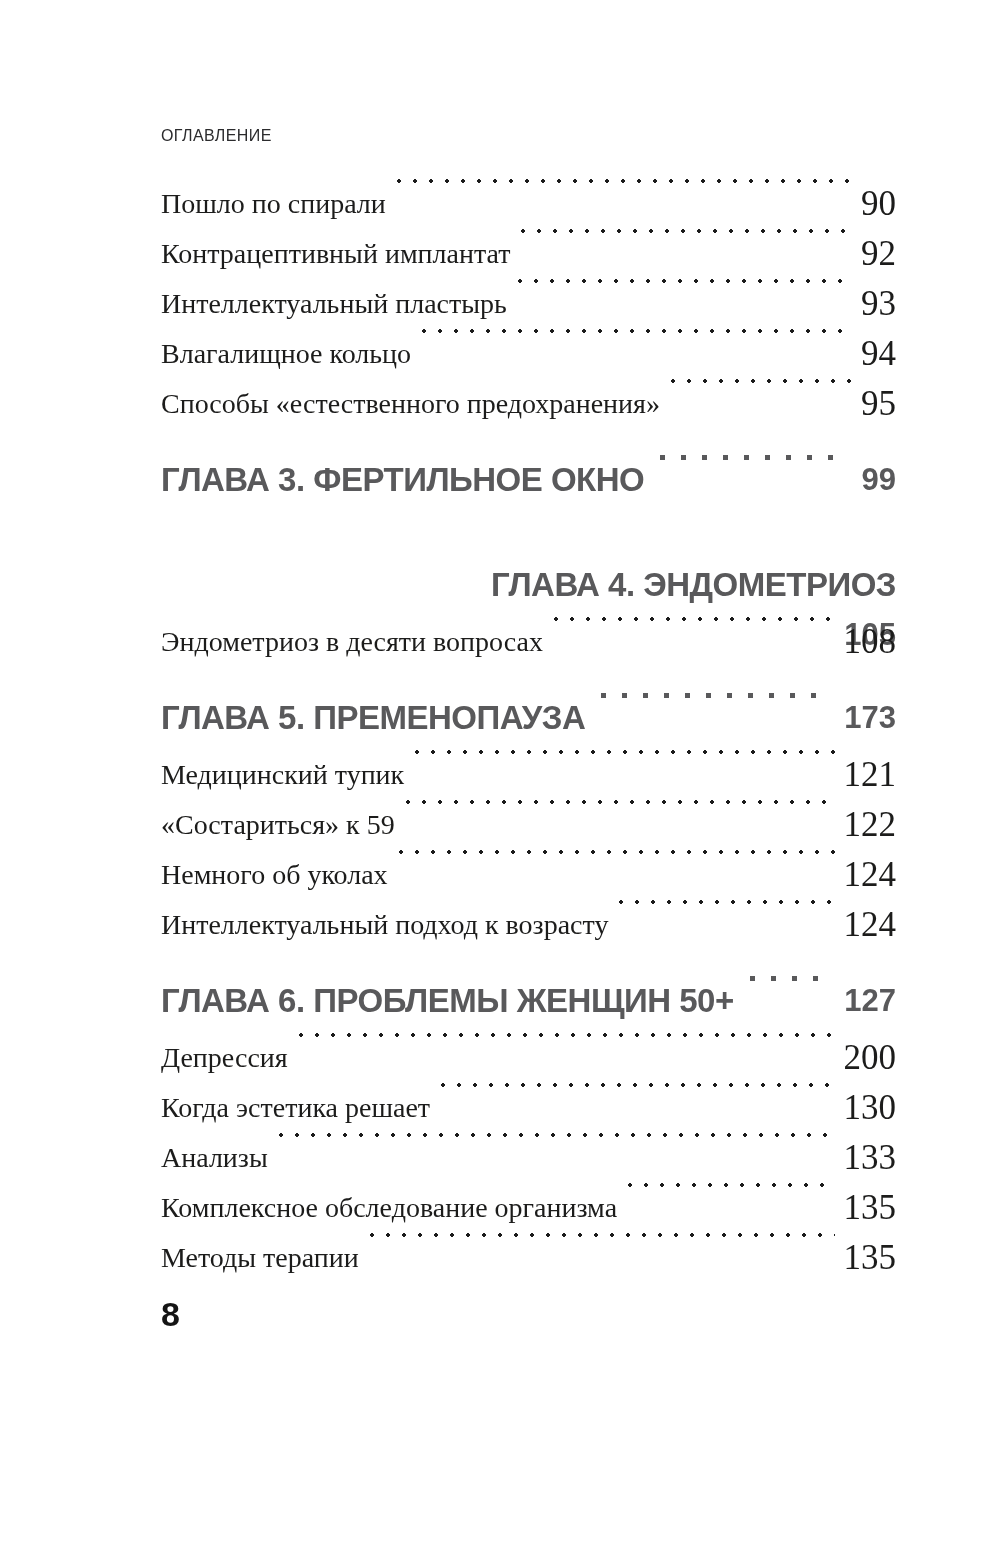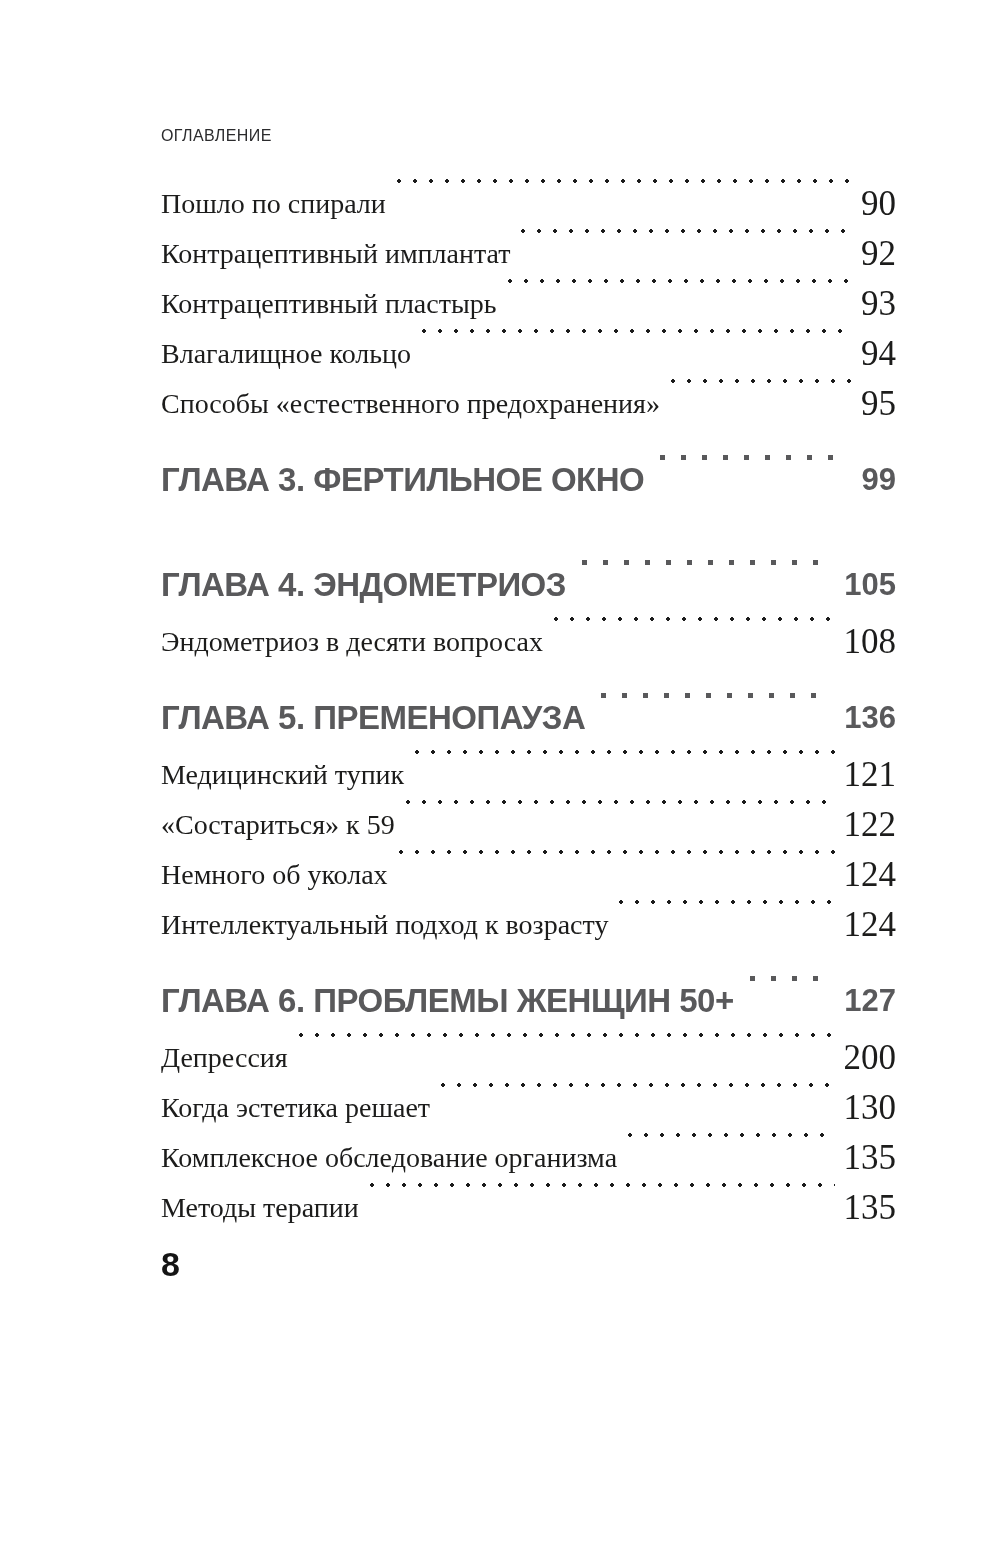--- a/index.html
+++ b/index.html
@@ -53,21 +53,21 @@
   .row--chapter .leader {
     height: 5px;
     margin: 0 14px 0 16px;
     background-image: repeating-linear-gradient(90deg, #59595b 0 5px, rgba(0,0,0,0) 5px 21px);
     background-size: auto;
     background-repeat: repeat-x;
     background-position: left bottom;
   }
   
   .gap-chapter        { margin-top: 26px; }  
-  .gap-chapter-chain  { margin-top: 55px; }  
+  .gap-chapter-chain  { margin-top: 55px; flex-direction: column; }  
   .gap-after-chapter  { margin-top: 7px; }   
   .folio {
     margin-top: 6px;
     height: 50px;
     line-height: 50px;
     font-family: "Liberation Sans", "DejaVu Sans", sans-serif;
     font-weight: 700;
     font-size: 34px;
     color: #141414;
   }
@@ -83,21 +83,21 @@
         <span class="title">Пошло по спирали</span>
         <span class="leader"></span>
         <span class="num">90</span>
       </div>
       <div class="row">
         <span class="title">Контрацептивный имплантат</span>
         <span class="leader"></span>
         <span class="num">92</span>
       </div>
       <div class="row">
-        <span class="title">Контрацептивный пластырь</span>
+        <span class="title">Интеллектуальный пластырь</span>
         <span class="leader"></span>
         <span class="num">93</span>
       </div>
       <div class="row">
         <span class="title">Влагалищное кольцо</span>
         <span class="leader"></span>
         <span class="num">94</span>
       </div>
       <div class="row">
         <span class="title">Способы «естественного предохранения»</span>
@@ -115,21 +115,21 @@
         <span class="num">105</span>
       </div>
       <div class="row gap-after-chapter">
         <span class="title">Эндометриоз в десяти вопросах</span>
         <span class="leader"></span>
         <span class="num">108</span>
       </div>
       <div class="row row--chapter gap-chapter">
         <span class="title">ГЛАВА 5. ПРЕМЕНОПАУЗА</span>
         <span class="leader"></span>
-        <span class="num">136</span>
+        <span class="num">173</span>
       </div>
       <div class="row gap-after-chapter">
         <span class="title">Медицинский тупик</span>
         <span class="leader"></span>
         <span class="num">121</span>
       </div>
       <div class="row">
         <span class="title">«Состариться» к 59</span>
         <span class="leader"></span>
         <span class="num">122</span>
@@ -153,20 +153,25 @@
         <span class="title">Депрессия</span>
         <span class="leader"></span>
         <span class="num">200</span>
       </div>
       <div class="row">
         <span class="title">Когда эстетика решает</span>
         <span class="leader"></span>
         <span class="num">130</span>
       </div>
       <div class="row">
+        <span class="title">Анализы</span>
+        <span class="leader"></span>
+        <span class="num">133</span>
+      </div>
+      <div class="row">
         <span class="title">Комплексное обследование организма</span>
         <span class="leader"></span>
         <span class="num">135</span>
       </div>
       <div class="row">
         <span class="title">Методы терапии</span>
         <span class="leader"></span>
         <span class="num">135</span>
       </div>
     </div>

